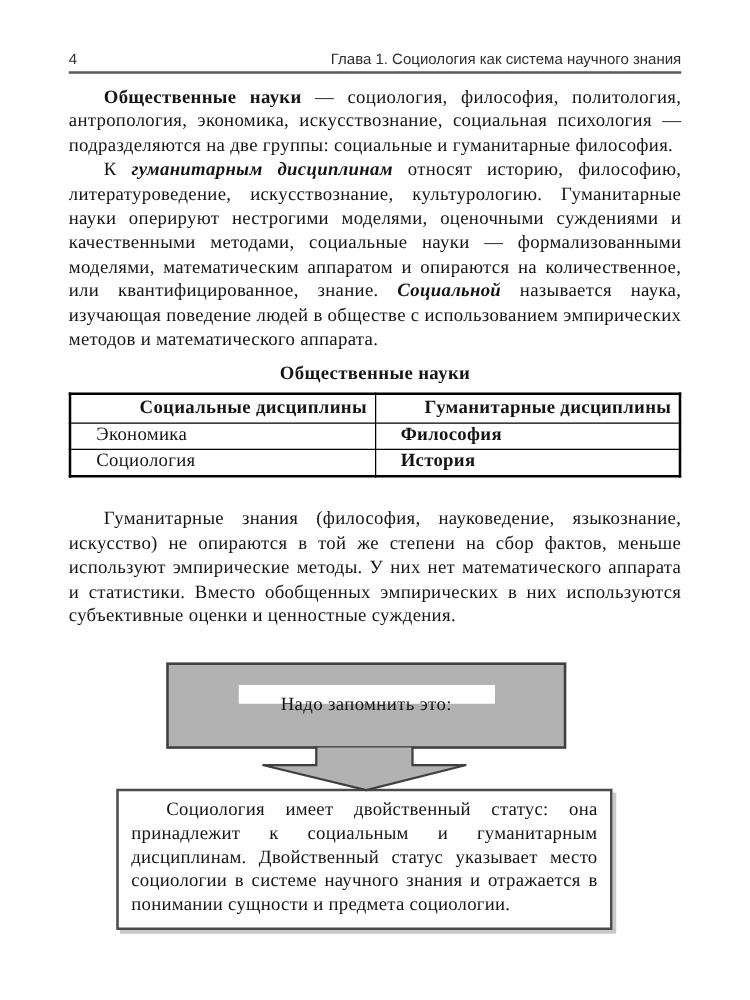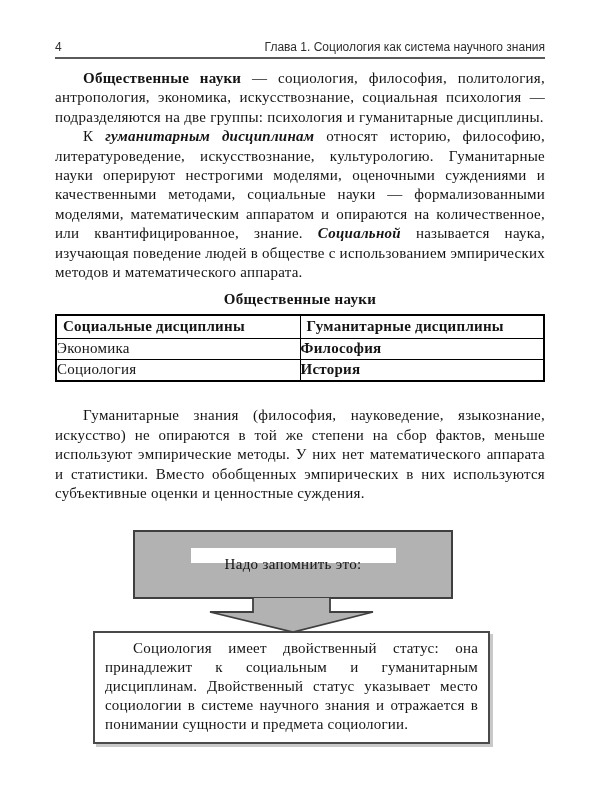--- a/index.html
+++ b/index.html
@@ -42,26 +42,26 @@
   table.sci-table {
     width:100%;
     border-collapse:collapse;
     border:2px solid #000;
     font-size:15px;
     letter-spacing:0.25px;
   }
   table.sci-table th {
     border:1.5px solid #000;
     font-weight:bold;
-    text-align:left;
+    text-align:right;
     padding:2px 6px 3px 6px;
   }
   table.sci-table td {
     border:1.5px solid #000;
-    padding:1px 8px 2px 0;
+    padding:1px 8px 2px 20px;
   }
   table.sci-table td.col-right { font-weight:bold; }
   .after-table { margin-top:24px; }
   .memo-figure { margin-top:26px; }
   .memo-gray-box {
     box-sizing:border-box;
     width:320px; height:69px;
     margin:0 0 0 78px;
     background:#b2b2b2;
     border:2px solid #3f3f3f;
@@ -94,21 +94,21 @@
 </head>
 <body>
 
 <div class="page">
 
   <div class="page-header">
     <span>4</span>
     <span>Глава 1. Социология как система научного знания</span>
   </div>
 
-  <p class="para"><span style="font-weight: bold;">Общественные науки</span><span> — социология, философия, политология, антропология, экономика, искусствознание, социальная психология — подразделяются на две группы: психология и гуманитарные дисциплины.</span></p>
+  <p class="para"><span style="font-weight: bold;">Общественные науки</span><span> — социология, философия, политология, антропология, экономика, искусствознание, социальная психология — подразделяются на две группы: социальные и гуманитарные философия.</span></p>
 
   <p class="para"><span>К </span><span style="font-weight: bold; font-style: italic;">гуманитарным дисциплинам</span><span> относят историю, философию, литературоведение, искусствознание, культурологию. Гуманитарные науки оперируют нестрогими моделями, оценочными суждениями и качественными методами, социальные науки — формализованными моделями, математическим аппаратом и опираются на количественное, или квантифицированное, знание. </span><span style="font-weight: bold; font-style: italic;">Социальной</span><span> называется наука, изучающая поведение людей в обществе с использованием эмпирических методов и математического аппарата.</span></p>
 
   <div class="table-title">Общественные науки</div>
 
   <table class="sci-table">
     <thead>
       <tr>
         <th style="width:50%">Социальные дисциплины</th>
         <th style="width:50%">Гуманитарные дисциплины</th>

